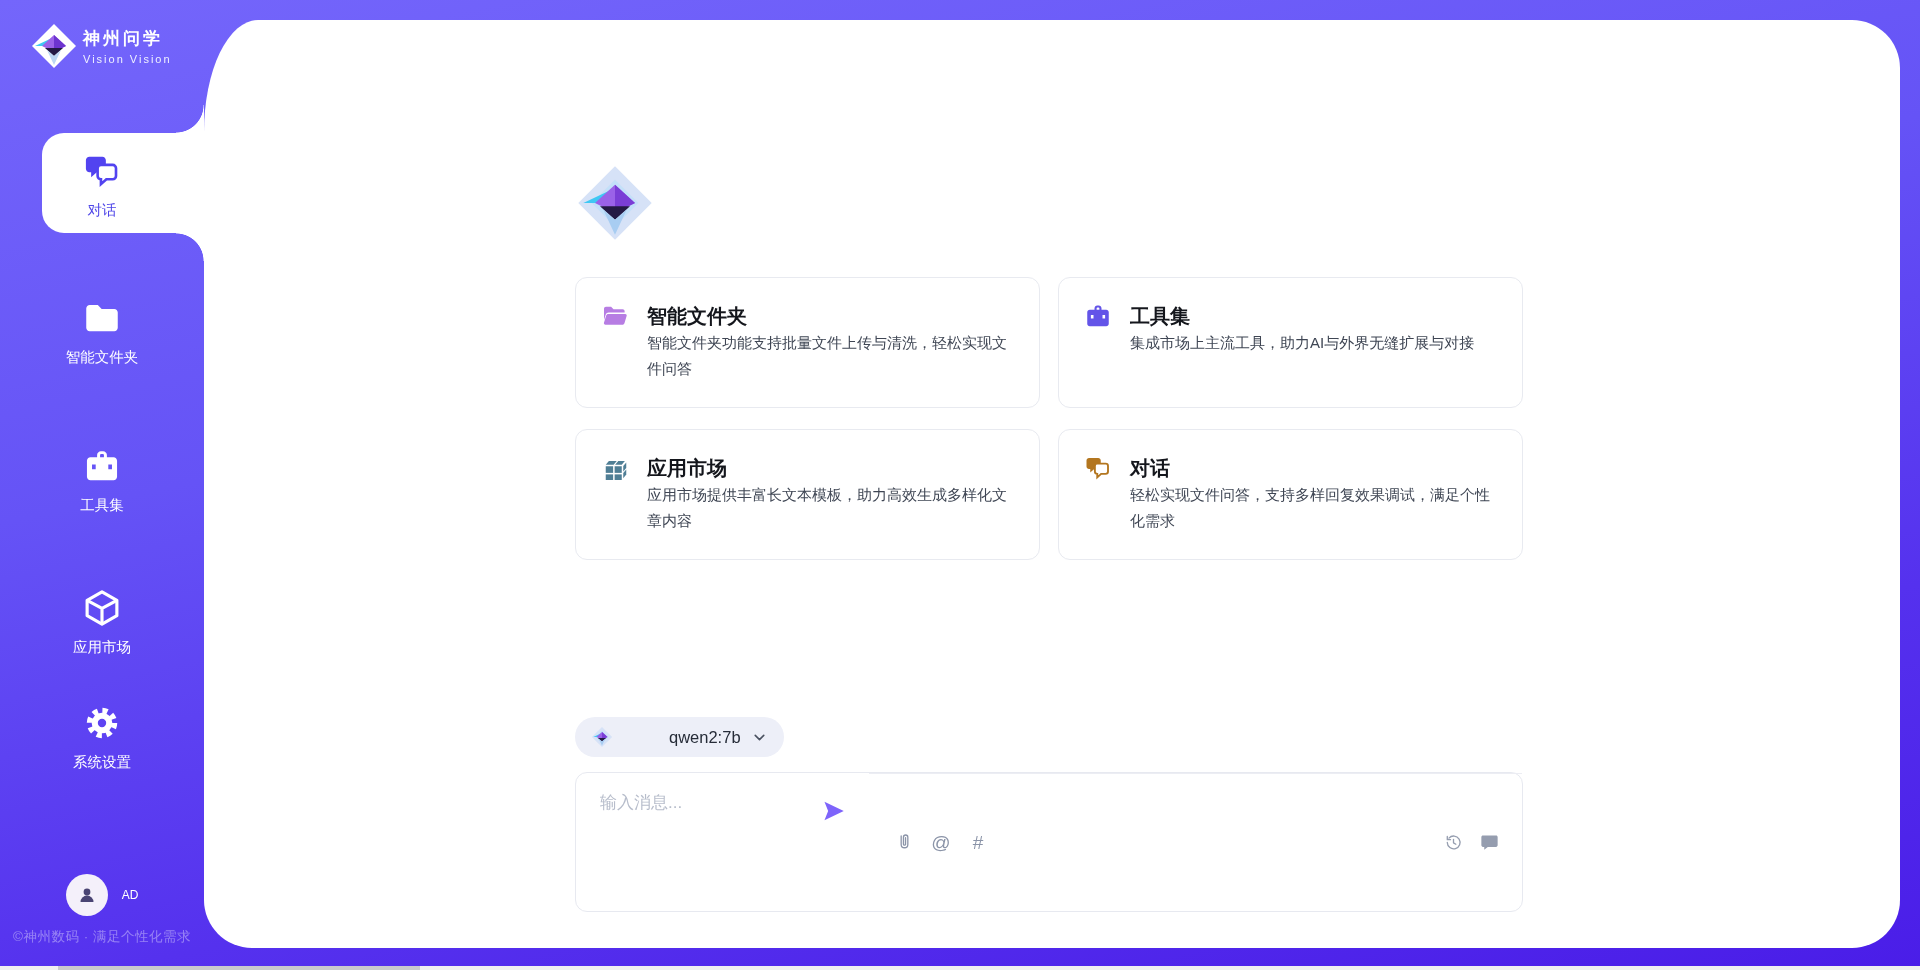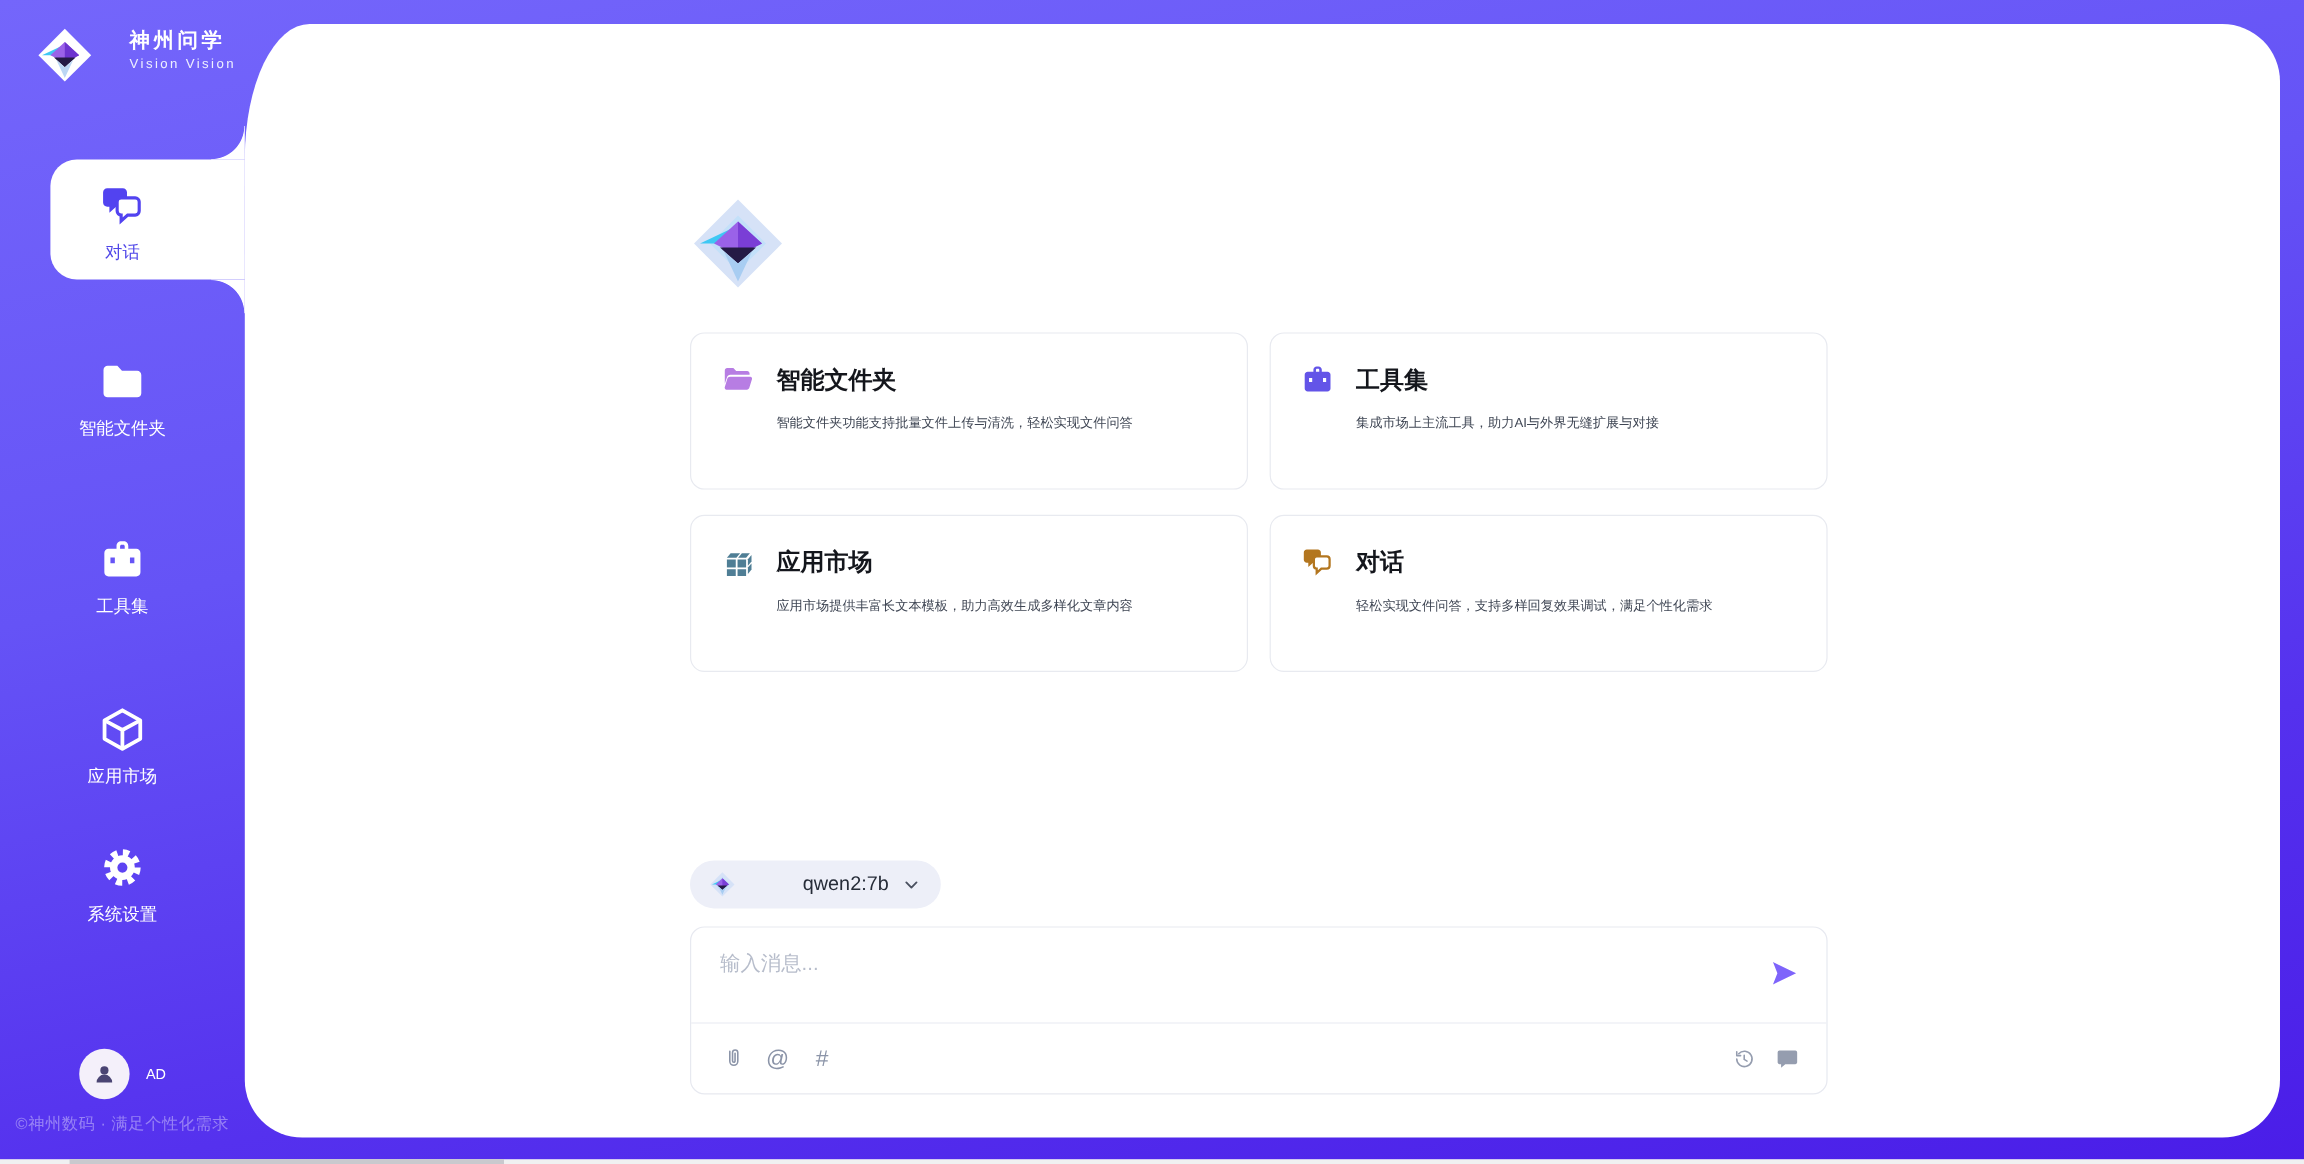--- a/index.html
+++ b/index.html
@@ -5,21 +5,21 @@
   * { margin:0; padding:0; box-sizing:border-box; }
   html,body { width:1920px; height:970px; overflow:hidden; }
   body {
     font-family:"Liberation Sans", sans-serif;
     background:linear-gradient(168deg,#7466fb 0%,#6553f6 38%,#5531ee 72%,#4a1de8 100%);
     position:relative;
   }
 
   
   .sidebar { position:absolute; left:0; top:0; width:204px; height:100%; z-index:2; }
-  .brand { position:absolute; left:30px; top:22px; display:flex; gap:30px; }
+  .brand { position:absolute; left:30px; top:22px; display:flex; align-items:center; gap:5px; }
   .brand svg { width:48px; height:48px; }
   .brand-txt { display:flex; flex-direction:column; }
   .brand-cn { color:#fff; font-size:17px; font-weight:700; letter-spacing:3px; }
   .brand-en { color:#eef0ff; font-size:11px; letter-spacing:2px; margin-top:3px; }
 
   .nav-bump { position:absolute; left:42px; top:133px; width:162px; height:100px;
     background:#fff; border-radius:22px 0 0 22px; z-index:1; }
   .fillet { position:absolute; width:28px; height:28px; z-index:1; }
   .fillet-top { left:176px; top:105px;
     background:radial-gradient(circle 28px at 0 0, rgba(0,0,0,0) 27.2px, #fff 27.9px); }
@@ -55,30 +55,30 @@
   .cards { position:absolute; left:371px; top:257px; width:948px;
     display:grid; grid-template-columns:465px 465px; grid-auto-rows:131px; column-gap:18px; row-gap:21px; }
   .card { background:#fff; border:1px solid #e8eaf0; border-radius:12px; padding:25px 24px;
     display:flex; gap:17px; cursor:pointer; }
   .card-icon { flex:0 0 30px; width:30px; height:30px; margin-top:-2px; }
   .card.c0 .card-icon { color:#b77de3; }
   .card.c1 .card-icon { color:#6354e8; }
   .card.c2 .card-icon { color:#4f7e95; }
   .card.c3 .card-icon { color:#b3761f; }
   .card h3 { font-size:20px; font-weight:700; color:#14161c; }
-  .card p { margin-top:10px; font-size:11px; line-height:26px; color:#3f4654; }
+  .card p { font-size:15px; line-height:26px; color:#3f4654; }
 
   .model-pill { position:absolute; left:371px; top:697px; height:40px; padding:0 16px;
     display:inline-flex; align-items:center; gap:10px; background:#edeff8; border-radius:20px; cursor:pointer; }
   .model-pill svg.logo { width:22px; height:22px; }
   .model-name { font-size:16.5px; color:#262c38;margin-left:46px; }
   .model-pill .chev { width:17px; height:17px; color:#4a5160; }
 
   .composer { position:absolute; left:371px; top:752px; width:948px; height:140px;
-    border:1px solid #e7e9f0; border-radius:12px; display:flex; flex-direction:column; background:#fff; }
+    border:1px solid #e7e9f0; border-radius:12px; display:flex; background:#fff; }
   .compose-row { height:79px; display:flex; align-items:flex-start; padding:17px 22px 0 24px; }
   .compose-row input { flex:1; border:none; outline:none; font-size:17px; color:#2a3040;
     font-family:"Liberation Sans", sans-serif; background:transparent; padding-top:3px; }
   .compose-row input::placeholder { color:#b7bdcb; }
   .send-btn { width:26px; height:26px; color:#7e64fb; cursor:pointer; margin-top:8px; }
   .tool-row { flex:1; border-top:1px solid #ecedf3; display:flex; align-items:center;
     padding:0 22px 0 24px; gap:15px; color:#8b94a8; }
   .tool { width:22px; height:22px; cursor:pointer; display:flex; align-items:center; justify-content:center; }
   .tool svg { width:21px; height:21px; }
   .glyph-tool { font-size:19px; color:#8b94a8; line-height:1; }

